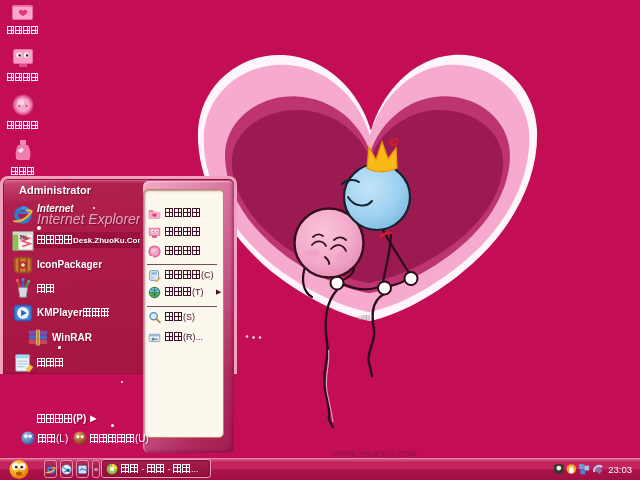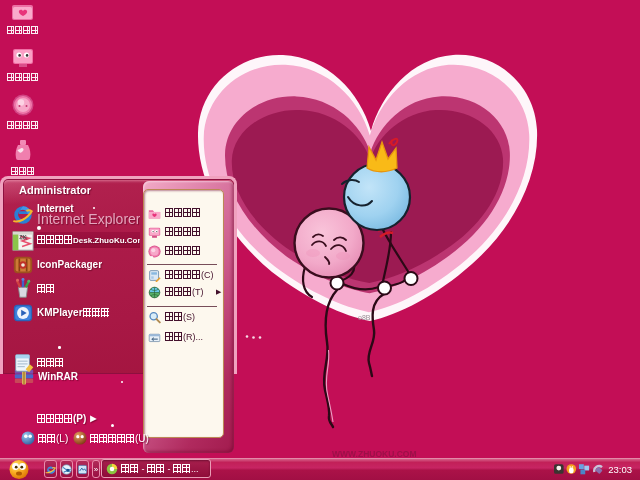--- a/index.html
+++ b/index.html
@@ -227,21 +227,21 @@
               <rect x="1.5" y="4" width="13" height="9" rx="1" fill="#e8f0f8" stroke="#7a93ad"></rect>
               <rect x="1.5" y="4" width="13" height="2.5" fill="#9ab8d8"></rect>
               <path d="M4,10 l3,-2.5 0,5 z" fill="#486888"></path>
               <path d="M7,10 h5" stroke="#486888" stroke-width="1.4"></path>
             </svg></span>
           <span><i class="c"></i><i class="c"></i>(R)...</span>
         </div>
       </div>
  <div id="sparkles"></div>
 <div style="position: absolute; left: 30px; top: 53px; width: 107px; height: 16px; background: linear-gradient(rgb(157, 17, 64), rgb(146, 13, 55));"></div>
-      <div class="litem" style="position: absolute; left: 9px; top: 20px; height: 30px; width: 128px;">
+      <div class="litem" style="position: absolute; left: 9px; top: 20px; height: 30px; width: 128px; font-style: italic;">
         <span class="ic"><svg width="22" height="22" viewBox="0 0 24 24">
             <path d="M12,2.5 a9.5,9.5 0 1 0 9.5,9.5 l-4,0 a5.5,5.5 0 1 1 -1.2,-4.2 l-9,0 0,3.2 13.7,0 a9.5,9.5 0 0 0 -9,-8.5z" fill="#2a7fd4"></path>
             <path d="M12,2.5 a9.5,9.5 0 0 1 9.5,9 l-4.2,0 a5.5,5.5 0 0 0 -10,-2.8z" fill="#3f97e8"></path>
             <path d="M1.5,18.5 c5,2.5 15.5,-2.5 20,-10.5 c-1.8,-1.4 -3.8,-1.4 -5.8,-.4" stroke="#f4b82c" stroke-width="2.2" fill="none"></path>
           </svg></span>
         <div style="line-height:11px">
           <div>Internet</div>
           <div style="color:#e4a6bd;font-weight:normal;font-size:14px">Internet Explorer</div>
         </div>
       </div>
@@ -279,21 +279,21 @@
       </div>
       <div class="litem" style="position: absolute; left: 9px; top: 121px; height: 24px; width: 128px;">
         <span class="ic"><svg width="22" height="22" viewBox="0 0 24 24">
             <rect x="2" y="3" width="20" height="18" rx="4" fill="#2a62b8"></rect>
             <rect x="3.5" y="4.5" width="17" height="15" rx="3" fill="#3f83dd"></rect>
             <circle cx="12" cy="12" r="6.5" fill="#eef4fc"></circle>
             <path d="M10,8.5 l6,3.5 -6,3.5 z" fill="#2a62b8"></path>
           </svg></span>
         <span>KMPlayer<i class="c"></i><i class="c"></i><i class="c"></i></span>
       </div>
-      <div class="litem" style="position: absolute; left: 10px; top: 146px; height: 24px; width: 128px; margin-top: 39px;">
+      <div class="litem" style="position: absolute; left: 24px; top: 146px; height: 24px; width: 128px;">
         <span class="ic"><svg width="22" height="22" viewBox="0 0 24 24">
             <rect x="2" y="4" width="20" height="4.5" rx="1" fill="#7a4fb0"></rect>
             <rect x="2" y="9" width="20" height="4.5" rx="1" fill="#4868c8"></rect>
             <rect x="2" y="14" width="20" height="4.5" rx="1" fill="#c84858"></rect>
             <rect x="10" y="3" width="4" height="17" fill="#e8c86a"></rect>
             <rect x="10.8" y="3" width="2.4" height="17" fill="#b89038"></rect>
           </svg></span>
         <span>WinRAR</span>
       </div>
       <div class="litem" style="position: absolute; left: 9px; top: 171px; height: 24px; width: 128px;">

